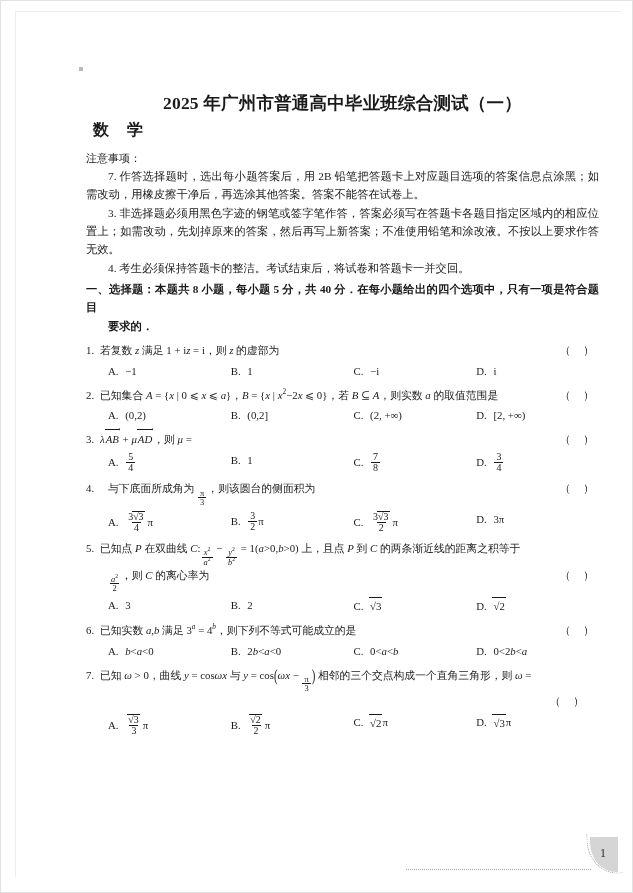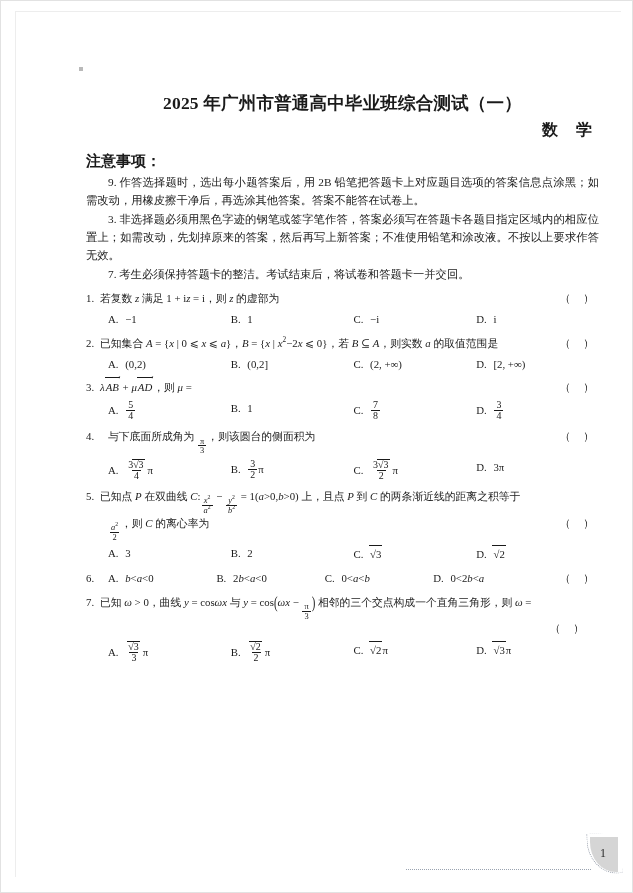--- a/index.html
+++ b/index.html
@@ -51,32 +51,32 @@
   
   .title {
     text-align: center;
     font-size: 17.5px;
     font-weight: bold;
     letter-spacing: 0.2px;
     margin: 0 0 4px 0;
     line-height: 1.35;
   }
   .subject {
-    text-align: right;
+    text-align: left;
     font-size: 16px;
     font-weight: bold;
     letter-spacing: 7px;
     margin: 0 0 9px 0;
     padding-left: 7px;
   }
 
   
   .notice-head {
-    font-size: 15px;
-    font-weight: bold;
+    font-size: 11px;
+    font-weight: normal;
     margin-bottom: 1px;
     line-height: 1.5;
   }
   .notice-item {
     font-size: 11.3px;
     line-height: 1.62;
     text-indent: 22px;
     text-align: justify;
     margin: 0;
   }
@@ -232,24 +232,28 @@
 <div class="page">
   <div class="paper"></div>
   <div class="corner-dot"></div>
 
   <div class="content">
 
     <div class="title">2025 年广州市普通高中毕业班综合测试（一）</div>
     <div class="subject">数 学</div>
 
     <div class="notice-head">注意事项：</div>
-    <p class="notice-item">9. 作答选择题时，选出每小题答案后，用 2B 铅笔把答题卡上对应题目选项的答案信息点涂黑；如需改动，用橡皮擦干净后，再选涂其他答案。答案不能答在试卷上。</p>
+    <p class="notice-item">7. 作答选择题时，选出每小题答案后，用 2B 铅笔把答题卡上对应题目选项的答案信息点涂黑；如需改动，用橡皮擦干净后，再选涂其他答案。答案不能答在试卷上。</p>
     <p class="notice-item">3. 非选择题必须用黑色字迹的钢笔或签字笔作答，答案必须写在答题卡各题目指定区域内的相应位置上；如需改动，先划掉原来的答案，然后再写上新答案；不准使用铅笔和涂改液。不按以上要求作答无效。</p>
-    <p class="notice-item">7. 考生必须保持答题卡的整洁。考试结束后，将试卷和答题卡一并交回。</p>
-
+    <p class="notice-item">4. 考生必须保持答题卡的整洁。考试结束后，将试卷和答题卡一并交回。</p>
+
+    <div class="section-head">
+      <span>一、选择题：本题共 8 小题，每小题 5 分，共 40 分．在每小题给出的四个选项中，只有一项是符合题目</span>
+      <span class="cont">要求的．</span>
+    </div>
 
     <div class="q">
       <div class="q-body">
         <span class="q-num">1.</span>
         <span class="ans-slot">（  ）</span>
         <span>若复数 <span class="mi">z</span> 满足 1 + i<span class="mi">z</span> = i，则 <span class="mi">z</span> 的虚部为</span>
       </div>
       <div class="opts">
         <div class="opt"><span class="lab">A.</span>&nbsp;−1</div>
         <div class="opt"><span class="lab">B.</span>&nbsp;1</div>
@@ -339,20 +343,21 @@
         <div class="opt"><span class="lab">B.</span>&nbsp;2</div>
         <div class="opt"><span class="lab">C.</span>&nbsp;<span class="sqrt">√3</span></div>
         <div class="opt"><span class="lab">D.</span>&nbsp;<span class="sqrt">√2</span></div>
       </div>
     </div>
 
     <div class="q">
       <div class="q-body">
         <span class="q-num">6.</span>
         <span class="ans-slot">（  ）</span>
+        <span>已知实数 <span class="mi">a</span>,<span class="mi">b</span> 满足 3<sup class="ex"><span class="mi">a</span></sup> = 4<sup class="ex"><span class="mi">b</span></sup>，则下列不等式可能成立的是</span>
       </div>
       <div class="opts">
         <div class="opt"><span class="lab">A.</span>&nbsp;<span class="mi">b</span>&lt;<span class="mi">a</span>&lt;0</div>
         <div class="opt"><span class="lab">B.</span>&nbsp;2<span class="mi">b</span>&lt;<span class="mi">a</span>&lt;0</div>
         <div class="opt"><span class="lab">C.</span>&nbsp;0&lt;<span class="mi">a</span>&lt;<span class="mi">b</span></div>
         <div class="opt"><span class="lab">D.</span>&nbsp;0&lt;2<span class="mi">b</span>&lt;<span class="mi">a</span></div>
       </div>
     </div>
 
     <div class="q">

